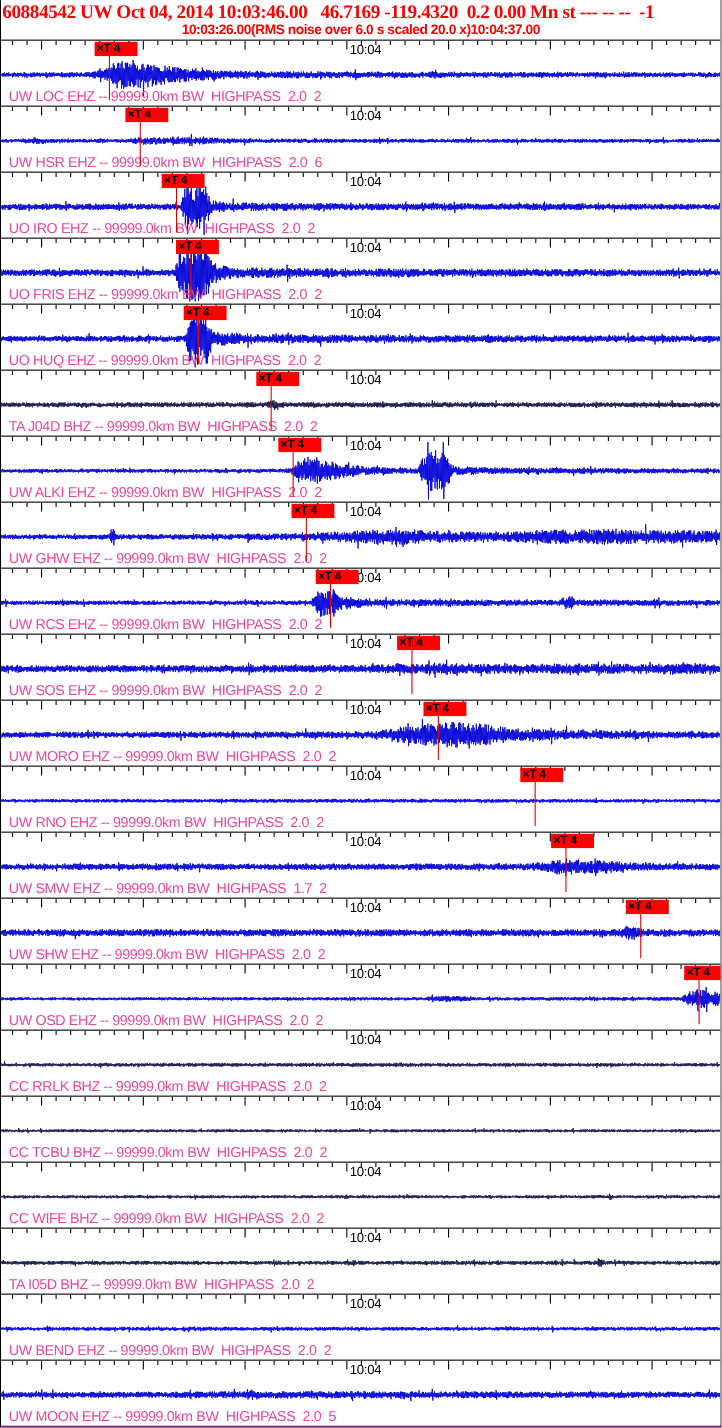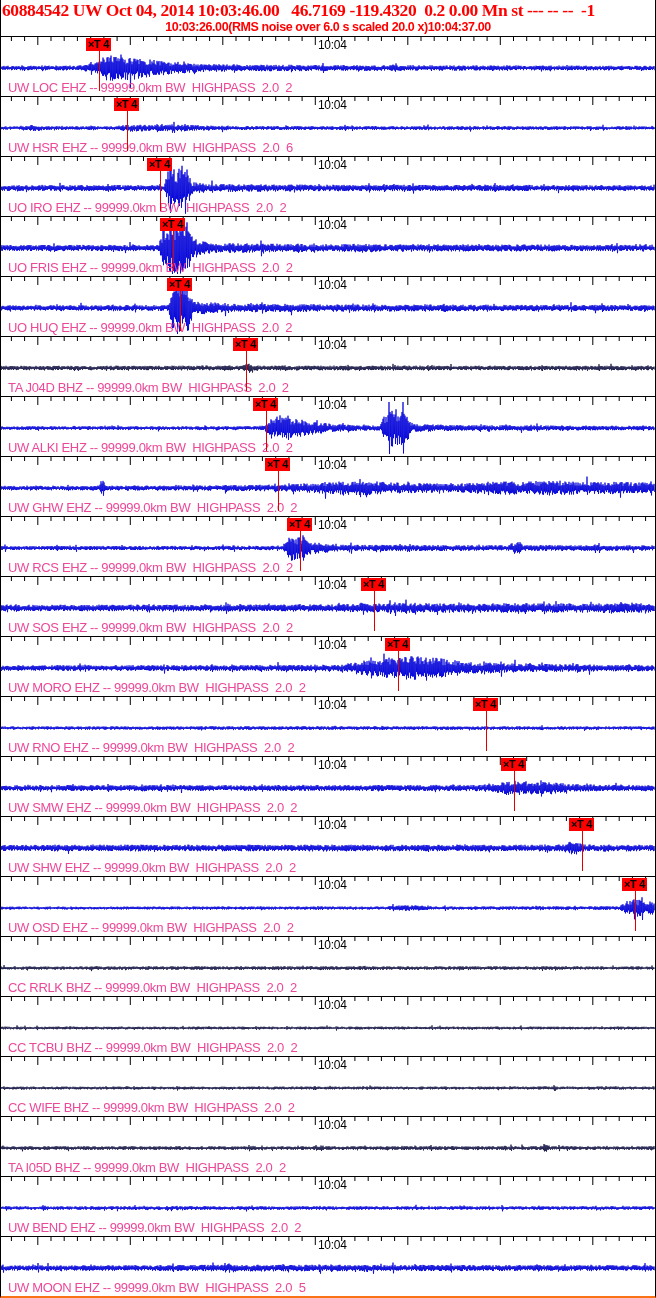--- a/index.html
+++ b/index.html
@@ -1,18 +1,18 @@
 <!DOCTYPE html>
 <html><head>
 <meta charset="utf-8">
 <style>
   html,body{margin:0;padding:0;background:#fff;}
   #app{
     position:relative;width:656px;height:1298px;background:#fff;
-    box-sizing:border-box;border-left:1px solid #000;border-right:1px solid #000;border-bottom:2px solid #f97316;
+    box-sizing:border-box;border-left:1px solid #000;border-right:1px solid #000;border-bottom:2px solid #701a75;
     font-family:"Liberation Sans",sans-serif;overflow:hidden;
   }
   .hdr{position:relative;height:36px;background:#fff;}
   .hdr-line1{
     position:absolute;left:1px;top:0;width:654px;white-space:pre;
     font-family:"Liberation Serif",serif;font-weight:bold;font-size:17.5px;
     letter-spacing:-0.4px;color:#f00;line-height:21px;
   }
   .hdr-line2{
     position:absolute;left:1px;top:20px;width:652px;display:flex;justify-content:center;
@@ -27,21 +27,21 @@
   .time-label{
     position:absolute;left:317px;top:2px;font-size:12px;color:#000;
     letter-spacing:-0.3px;white-space:pre;line-height:13px;text-align:right;
   }
   .sta-label{
     position:absolute;left:7px;bottom:1px;font-size:13px;color:#ec4899;
     letter-spacing:-0.35px;white-space:pre;line-height:14px;
   }
   .flag{
     position:absolute;top:1px;background:#f00;color:#000;font-size:11px;font-weight:bold;
-    padding:0 2px 1px 2px;line-height:12px;letter-spacing:-0.3px;white-space:pre;z-index:3;
+    padding:0 16px 1px 2px;line-height:12px;letter-spacing:-0.3px;white-space:pre;z-index:3;
   }
   .pickline{position:absolute;top:13px;height:41px;width:1px;background:#e00000;z-index:2;}
 </style>
 </head>
 <body>
 
 <div id="app">
   <div class="hdr">
     <div class="hdr-line1">60884542 UW Oct 04, 2014 10:03:46.00   46.7169 -119.4320  0.2 0.00 Mn st --- -- --  -1</div>
     <div class="hdr-line2">
@@ -185,21 +185,21 @@
     </div>
 
     <div class="trace">
       <svg width="654" height="59">
         <path class="ticks" fill="none" stroke="#000" stroke-width="1" d="M10.4,0V4M23.6,0V4M36.8,0V8M50.0,0V4M63.2,0V4M76.4,0V4M89.7,0V4M102.9,0V4M116.1,0V4M129.3,0V8M142.5,0V4M155.7,0V4M168.9,0V4M182.2,0V4M195.4,0V4M208.6,0V4M221.8,0V8M235.0,0V4M248.2,0V4M261.4,0V4M274.7,0V4M287.9,0V4M301.1,0V4M314.3,0V8M327.5,0V4M340.7,0V4M353.9,0V4M367.2,0V4M380.4,0V4M393.6,0V4M406.8,0V8M420.0,0V4M433.2,0V4M446.4,0V4M459.6,0V4M472.9,0V4M486.1,0V4M499.3,0V8M512.5,0V4M525.7,0V4M538.9,0V4M552.1,0V4M565.4,0V4M578.6,0V4M591.8,0V8M605.0,0V4M618.2,0V4M631.4,0V4M644.6,0V4"></path>
         <path class="wave" fill="none" stroke-width="0.8" d="M0,31L0,29.8L0.5,32.6L1,29.2L1.5,33.1L2,29.1L2.5,31.9L3,29.0L3.5,33.1L4,29.0L4.5,33.4L5,28.8L5.5,33.1L6,29.2L6.5,33.0L7,30.0L7.5,32.0L8,29.1L8.5,33.1L9,29.3L9.5,33.2L10,29.6L10.5,32.1L11,30.1L11.5,32.6L12,30.1L12.5,33.4L13,30.1L13.5,32.9L14,28.4L14.5,32.8L15,29.5L15.5,31.9L16,28.2L16.5,33.5L17,29.3L17.5,32.0L18,29.4L18.5,32.7L19,29.4L19.5,33.7L20,29.6L20.5,33.6L21,30.0L21.5,33.6L22,29.8L22.5,32.0L23,29.8L23.5,33.0L24,28.3L24.5,33.4L25,29.3L25.5,32.4L26,29.7L26.5,32.5L27,27.8L27.5,32.7L28,29.2L28.5,32.2L29,28.3L29.5,32.7L30,30.0L30.5,32.1L31,29.7L31.5,32.9L32,28.8L32.5,33.2L33,29.9L33.5,33.6L34,29.6L34.5,32.3L35,28.6L35.5,33.2L36,29.0L36.5,32.1L37,29.9L37.5,33.5L38,29.8L38.5,32.4L39,28.0L39.5,34.8L40,28.4L40.5,33.3L41,29.0L41.5,32.1L42,29.0L42.5,33.2L43,29.9L43.5,32.8L44,29.9L44.5,33.0L45,28.9L45.5,32.3L46,30.1L46.5,33.6L47,29.1L47.5,32.6L48,29.8L48.5,32.2L49,30.0L49.5,33.0L50,29.2L50.5,35.2L51,28.2L51.5,32.1L52,29.7L52.5,32.1L53,29.5L53.5,32.1L54,29.7L54.5,31.9L55,30.1L55.5,33.5L56,28.4L56.5,32.4L57,29.9L57.5,32.3L58,28.0L58.5,33.2L59,29.6L59.5,32.5L60,29.2L60.5,32.7L61,29.0L61.5,33.5L62,29.6L62.5,33.3L63,28.9L63.5,32.9L64,29.4L64.5,33.6L65,29.4L65.5,33.3L66,28.2L66.5,32.0L67,28.1L67.5,32.9L68,28.4L68.5,32.7L69,28.3L69.5,33.2L70,28.4L70.5,33.8L71,28.7L71.5,33.7L72,27.1L72.5,33.7L73,29.3L73.5,33.3L74,28.6L74.5,32.1L75,29.3L75.5,33.4L76,29.2L76.5,33.2L77,29.7L77.5,32.3L78,28.6L78.5,32.5L79,29.4L79.5,33.7L80,28.5L80.5,34.0L81,28.5L81.5,32.8L82,29.0L82.5,33.5L83,28.7L83.5,32.9L84,29.3L84.5,32.2L85,29.2L85.5,32.9L86,29.8L86.5,33.7L87,29.4L87.5,32.5L88,29.8L88.5,33.1L89,28.8L89.5,32.8L90,28.1L90.5,33.8L91,28.7L91.5,33.9L92,28.6L92.5,32.6L93,29.5L93.5,32.9L94,29.7L94.5,32.5L95,28.8L95.5,32.8L96,28.2L96.5,33.0L97,28.5L97.5,32.0L98,28.8L98.5,32.6L99,29.4L99.5,33.1L100,30.1L100.5,32.5L101,28.7L101.5,32.2L102,28.5L102.5,32.9L103,28.4L103.5,32.6L104,30.1L104.5,32.5L105,29.5L105.5,32.4L106,30.1L106.5,33.7L107,27.0L107.5,35.0L108,28.9L108.5,33.2L109,28.4L109.5,33.1L110,28.7L110.5,33.6L111,28.6L111.5,32.5L112,28.7L112.5,32.6L113,29.7L113.5,32.3L114,28.8L114.5,32.7L115,29.2L115.5,34.0L116,29.3L116.5,33.3L117,29.5L117.5,32.9L118,29.5L118.5,32.8L119,29.3L119.5,33.4L120,28.1L120.5,33.4L121,30.1L121.5,32.9L122,29.4L122.5,33.0L123,28.7L123.5,33.0L124,28.7L124.5,32.7L125,29.8L125.5,32.0L126,28.4L126.5,32.8L127,28.8L127.5,32.4L128,28.7L128.5,33.9L129,28.0L129.5,32.3L130,29.4L130.5,32.7L131,28.4L131.5,32.2L132,29.5L132.5,32.2L133,28.2L133.5,33.9L134,29.8L134.5,33.3L135,28.7L135.5,33.3L136,29.3L136.5,32.7L137,29.9L137.5,33.4L138,29.8L138.5,32.7L139,29.7L139.5,33.1L140,29.6L140.5,33.9L141,27.5L141.5,34.3L142,30.1L142.5,33.3L143,28.7L143.5,34.2L144,29.2L144.5,33.8L145,28.4L145.5,33.9L146,29.4L146.5,32.4L147,28.8L147.5,33.3L148,28.7L148.5,32.6L149,28.1L149.5,32.4L150,29.7L150.5,32.9L151,28.5L151.5,33.9L152,28.3L152.5,32.6L153,28.6L153.5,33.4L154,28.3L154.5,32.9L155,29.7L155.5,32.2L156,28.2L156.5,32.8L157,29.3L157.5,33.7L158,29.7L158.5,34.0L159,28.6L159.5,33.3L160,27.4L160.5,35.0L161,29.5L161.5,33.0L162,30.0L162.5,32.0L163,29.2L163.5,32.9L164,29.7L164.5,32.8L165,29.9L165.5,32.7L166,28.0L166.5,34.7L167,28.2L167.5,32.5L168,28.6L168.5,32.9L169,29.0L169.5,33.4L170,28.4L170.5,33.4L171,29.9L171.5,32.2L172,27.6L172.5,33.7L173,30.0L173.5,33.9L174,28.1L174.5,32.3L175,28.7L175.5,32.2L176,29.4L176.5,33.2L177,29.0L177.5,31.9L178,29.5L178.5,32.4L179,28.3L179.5,32.0L180,28.2L180.5,36.0L181,29.3L181.5,32.0L182,28.9L182.5,31.9L183,28.0L183.5,32.3L184,28.9L184.5,32.6L185,29.6L185.5,32.3L186,28.7L186.5,33.2L187,29.7L187.5,33.2L188,28.6L188.5,33.0L189,28.2L189.5,33.5L190,29.0L190.5,32.1L191,28.7L191.5,33.6L192,29.6L192.5,32.9L193,29.2L193.5,32.1L194,29.4L194.5,33.5L195,28.9L195.5,32.7L196,28.5L196.5,32.9L197,28.8L197.5,33.9L198,28.8L198.5,32.5L199,28.5L199.5,33.9L200,29.2L200.5,33.6L201,28.3L201.5,33.4L202,28.4L202.5,33.7L203,29.8L203.5,32.8L204,29.3L204.5,33.5L205,29.1L205.5,32.9L206,29.5L206.5,32.3L207,28.7L207.5,32.5L208,29.5L208.5,33.8L209,28.3L209.5,32.9L210,29.3L210.5,32.7L211,28.7L211.5,32.9L212,29.4L212.5,33.6L213,29.5L213.5,32.0L214,30.0L214.5,32.8L215,29.5L215.5,33.0L216,29.6L216.5,33.0L217,28.9L217.5,32.2L218,28.5L218.5,32.4L219,29.9L219.5,32.7L220,29.2L220.5,32.2L221,28.5L221.5,32.0L222,29.9L222.5,33.0L223,28.3L223.5,32.5L224,28.5L224.5,33.0L225,28.1L225.5,33.0L226,29.4L226.5,32.9L227,29.7L227.5,32.2L228,28.6L228.5,32.1L229,29.1L229.5,32.3L230,28.3L230.5,33.5L231,30.1L231.5,32.1L232,29.6L232.5,32.3L233,28.8L233.5,32.7L234,30.0L234.5,32.7L235,29.8L235.5,33.0L236,28.5L236.5,33.5L237,29.4L237.5,32.2L238,29.5L238.5,32.2L239,29.7L239.5,33.2L240,28.3L240.5,32.9L241,29.5L241.5,32.2L242,29.0L242.5,32.8L243,28.7L243.5,33.9L244,29.8L244.5,33.5L245,29.3L245.5,33.2L246,29.8L246.5,32.3L247,29.7L247.5,34.0L248,28.9L248.5,32.2L249,28.9L249.5,33.7L250,29.6L250.5,32.5L251,30.0L251.5,33.4L252,30.1L252.5,32.4L253,28.3L253.5,33.0L254,28.7L254.5,33.8L255,29.6L255.5,33.4L256,29.6L256.5,32.7L257,30.0L257.5,32.3L258,29.2L258.5,32.9L259,28.6L259.5,32.9L260,29.2L260.5,32.9L261,27.3L261.5,34.7L262,29.2L262.5,32.8L263,29.6L263.5,32.8L264,28.3L264.5,33.0L265,29.8L265.5,32.9L266,29.3L266.5,33.6L267,28.7L267.5,33.0L268,28.6L268.5,33.9L269,29.5L269.5,33.6L270,29.7L270.5,32.2L271,28.8L271.5,32.6L272,28.9L272.5,33.1L273,29.8L273.5,33.7L274,28.4L274.5,31.9L275,28.7L275.5,33.6L276,29.8L276.5,33.0L277,28.1L277.5,33.9L278,28.1L278.5,32.3L279,29.0L279.5,33.5L280,29.4L280.5,32.2L281,30.0L281.5,33.3L282,28.8L282.5,33.6L283,29.1L283.5,32.8L284,29.4L284.5,33.7L285,28.4L285.5,33.8L286,28.7L286.5,32.3L287,30.0L287.5,32.7L288,29.6L288.5,33.0L289,29.8L289.5,33.2L290,28.3L290.5,33.9L291,30.1L291.5,33.6L292,29.2L292.5,33.0L293,28.9L293.5,33.5L294,29.7L294.5,32.9L295,29.9L295.5,32.3L296,28.7L296.5,32.7L297,29.3L297.5,32.2L298,28.4L298.5,33.6L299,29.0L299.5,33.3L300,29.0L300.5,33.4L301,28.9L301.5,32.2L302,27.9L302.5,32.3L303,28.4L303.5,33.8L304,30.0L304.5,33.7L305,28.6L305.5,31.9L306,29.5L306.5,32.3L307,28.7L307.5,33.8L308,29.1L308.5,31.9L309,29.6L309.5,33.3L310,28.4L310.5,33.2L311,29.3L311.5,33.4L312,29.3L312.5,33.2L313,28.9L313.5,33.4L314,29.7L314.5,32.7L315,28.5L315.5,33.0L316,28.0L316.5,32.0L317,28.3L317.5,33.1L318,29.8L318.5,33.9L319,29.3L319.5,32.0L320,29.5L320.5,33.5L321,29.1L321.5,32.2L322,29.9L322.5,32.7L323,30.0L323.5,33.9L324,29.0L324.5,32.1L325,28.8L325.5,33.2L326,29.5L326.5,32.9L327,29.2L327.5,32.7L328,28.3L328.5,33.2L329,29.7L329.5,32.4L330,29.5L330.5,33.3L331,29.2L331.5,33.4L332,28.5L332.5,32.5L333,29.7L333.5,33.8L334,28.2L334.5,33.3L335,29.1L335.5,32.2L336,29.7L336.5,33.2L337,29.1L337.5,32.5L338,29.0L338.5,32.5L339,28.2L339.5,33.5L340,29.6L340.5,33.4L341,29.3L341.5,32.6L342,29.8L342.5,33.7L343,28.7L343.5,32.8L344,28.2L344.5,32.4L345,28.7L345.5,33.5L346,29.0L346.5,32.9L347,28.3L347.5,33.1L348,28.3L348.5,33.5L349,29.5L349.5,32.9L350,29.7L350.5,32.9L351,29.2L351.5,33.2L352,28.6L352.5,32.8L353,29.5L353.5,32.2L354,29.9L354.5,33.3L355,28.8L355.5,33.1L356,29.0L356.5,33.3L357,28.9L357.5,33.0L358,29.7L358.5,33.9L359,29.0L359.5,32.3L360,28.5L360.5,32.3L361,30.0L361.5,33.7L362,29.8L362.5,32.2L363,29.8L363.5,32.6L364,29.2L364.5,32.7L365,29.4L365.5,33.8L366,29.4L366.5,32.9L367,29.8L367.5,32.5L368,29.1L368.5,32.2L369,28.6L369.5,32.0L370,29.6L370.5,34.0L371,29.1L371.5,33.9L372,28.6L372.5,33.5L373,28.5L373.5,32.1L374,28.6L374.5,33.0L375,28.3L375.5,32.2L376,29.4L376.5,33.4L377,28.0L377.5,34.3L378,28.0L378.5,33.4L379,28.9L379.5,32.5L380,28.8L380.5,33.9L381,28.1L381.5,34.0L382,29.1L382.5,33.7L383,29.7L383.5,32.3L384,28.9L384.5,33.1L385,29.5L385.5,32.9L386,28.1L386.5,32.0L387,28.5L387.5,32.8L388,28.1L388.5,32.9L389,28.5L389.5,32.7L390,28.6L390.5,32.4L391,28.0L391.5,33.3L392,28.7L392.5,32.9L393,28.8L393.5,32.8L394,28.5L394.5,33.0L395,29.9L395.5,32.6L396,28.5L396.5,32.8L397,28.9L397.5,33.1L398,28.6L398.5,33.9L399,29.1L399.5,33.8L400,28.4L400.5,32.9L401,29.3L401.5,32.5L402,29.8L402.5,32.7L403,30.1L403.5,32.1L404,28.4L404.5,33.8L405,29.0L405.5,33.6L406,29.1L406.5,32.0L407,28.1L407.5,32.6L408,29.2L408.5,33.7L409,28.2L409.5,33.7L410,28.3L410.5,32.3L411,29.9L411.5,32.8L412,28.8L412.5,32.8L413,28.6L413.5,33.9L414,30.0L414.5,33.3L415,29.1L415.5,33.6L416,28.4L416.5,32.6L417,28.6L417.5,33.5L418,29.6L418.5,33.5L419,28.2L419.5,32.6L420,29.5L420.5,32.9L421,29.9L421.5,32.1L422,29.3L422.5,33.4L423,29.4L423.5,33.8L424,30.0L424.5,33.8L425,29.9L425.5,32.2L426,29.9L426.5,33.9L427,29.8L427.5,33.2L428,29.2L428.5,33.4L429,29.5L429.5,32.9L430,28.2L430.5,33.6L431,29.4L431.5,33.7L432,28.3L432.5,32.2L433,28.3L433.5,33.3L434,29.0L434.5,35.1L435,27.9L435.5,32.9L436,28.4L436.5,32.1L437,29.3L437.5,32.4L438,28.5L438.5,34.1L439,28.8L439.5,32.7L440,29.9L440.5,31.9L441,28.9L441.5,32.7L442,29.8L442.5,32.6L443,29.8L443.5,33.5L444,30.0L444.5,33.0L445,28.7L445.5,32.3L446,28.8L446.5,33.5L447,30.0L447.5,33.8L448,29.2L448.5,33.8L449,28.8L449.5,32.5L450,28.2L450.5,32.2L451,28.7L451.5,33.1L452,27.5L452.5,33.7L453,27.9L453.5,32.4L454,30.0L454.5,33.5L455,29.1L455.5,33.5L456,29.8L456.5,32.9L457,28.5L457.5,33.9L458,28.8L458.5,33.2L459,27.9L459.5,33.7L460,29.5L460.5,33.1L461,29.1L461.5,32.4L462,29.6L462.5,33.0L463,28.3L463.5,32.7L464,29.5L464.5,33.1L465,29.0L465.5,34.1L466,28.6L466.5,32.1L467,28.5L467.5,32.1L468,28.8L468.5,33.6L469,29.9L469.5,32.0L470,28.2L470.5,32.0L471,30.0L471.5,33.1L472,28.1L472.5,32.5L473,28.3L473.5,32.4L474,29.9L474.5,34.0L475,28.9L475.5,34.2L476,29.9L476.5,33.7L477,28.9L477.5,32.0L478,28.3L478.5,33.8L479,28.0L479.5,33.0L480,30.0L480.5,33.4L481,28.2L481.5,32.4L482,29.3L482.5,32.2L483,27.9L483.5,33.7L484,27.5L484.5,34.7L485,29.8L485.5,32.9L486,28.3L486.5,32.4L487,27.9L487.5,33.5L488,26.6L488.5,33.4L489,27.6L489.5,33.0L490,29.6L490.5,34.0L491,28.8L491.5,34.5L492,27.2L492.5,34.5L493,29.0L493.5,33.6L494,28.1L494.5,34.6L495,28.4L495.5,33.8L496,28.7L496.5,35.7L497,28.0L497.5,35.6L498,28.6L498.5,33.2L499,28.9L499.5,35.0L500,28.1L500.5,35.0L501,25.6L501.5,35.8L502,25.6L502.5,33.4L503,26.3L503.5,36.7L504,28.2L504.5,36.9L505,27.5L505.5,37.9L506,25.0L506.5,36.0L507,26.6L507.5,37.8L508,24.9L508.5,34.6L509,28.9L509.5,36.9L510,28.3L510.5,34.0L511,27.4L511.5,36.6L512,28.3L512.5,35.1L513,27.0L513.5,39.3L514,23.8L514.5,34.9L515,27.6L515.5,35.3L516,27.5L516.5,35.4L517,24.9L517.5,35.5L518,26.3L518.5,37.9L519,26.9L519.5,33.2L520,27.9L520.5,34.9L521,26.7L521.5,33.5L522,26.3L522.5,36.7L523,25.0L523.5,36.2L524,25.4L524.5,36.5L525,24.3L525.5,36.3L526,29.1L526.5,34.0L527,27.4L527.5,35.3L528,26.7L528.5,33.6L529,27.1L529.5,36.4L530,27.0L530.5,37.3L531,26.5L531.5,36.4L532,29.0L532.5,35.4L533,27.2L533.5,34.1L534,26.9L534.5,35.9L535,28.4L535.5,36.6L536,25.8L536.5,36.7L537,25.8L537.5,36.7L538,28.8L538.5,33.2L539,28.3L539.5,36.0L540,23.4L540.5,39.4L541,27.1L541.5,36.9L542,25.0L542.5,36.4L543,25.9L543.5,34.2L544,25.2L544.5,33.7L545,26.0L545.5,35.4L546,28.1L546.5,34.9L547,27.3L547.5,35.1L548,25.4L548.5,34.5L549,27.1L549.5,36.7L550,27.5L550.5,37.2L551,27.6L551.5,34.5L552,28.8L552.5,33.2L553,26.7L553.5,34.6L554,28.0L554.5,36.4L555,25.8L555.5,33.0L556,26.3L556.5,35.0L557,27.6L557.5,34.6L558,28.8L558.5,34.0L559,26.9L559.5,35.7L560,26.3L560.5,34.9L561,28.1L561.5,34.7L562,26.3L562.5,33.3L563,29.2L563.5,35.4L564,27.6L564.5,35.0L565,28.9L565.5,36.5L566,29.5L566.5,32.9L567,27.6L567.5,32.6L568,27.4L568.5,33.7L569,29.7L569.5,34.2L570,28.8L570.5,32.9L571,28.8L571.5,32.9L572,27.2L572.5,32.8L573,29.6L573.5,34.3L574,28.3L574.5,33.4L575,27.4L575.5,34.2L576,27.6L576.5,33.6L577,27.3L577.5,33.1L578,29.8L578.5,33.1L579,28.2L579.5,34.5L580,29.3L580.5,32.4L581,28.8L581.5,34.0L582,29.3L582.5,34.1L583,28.1L583.5,32.8L584,27.9L584.5,34.2L585,29.8L585.5,33.3L586,26.6L586.5,33.3L587,28.2L587.5,34.4L588,29.5L588.5,32.4L589,27.6L589.5,33.9L590,27.5L590.5,33.4L591,29.8L591.5,33.8L592,28.7L592.5,32.4L593,27.6L593.5,33.8L594,29.0L594.5,33.6L595,29.1L595.5,34.2L596,29.1L596.5,33.6L597,29.9L597.5,33.4L598,28.8L598.5,33.6L599,28.0L599.5,33.8L600,29.2L600.5,32.3L601,29.4L601.5,34.0L602,29.3L602.5,33.7L603,29.7L603.5,32.9L604,28.7L604.5,32.7L605,28.0L605.5,32.8L606,29.9L606.5,33.7L607,28.9L607.5,33.0L608,27.8L608.5,32.7L609,30.0L609.5,32.6L610,29.2L610.5,32.6L611,28.8L611.5,33.8L612,28.3L612.5,33.4L613,28.0L613.5,32.7L614,28.1L614.5,32.7L615,25.9L615.5,34.0L616,29.3L616.5,32.8L617,28.5L617.5,33.6L618,29.0L618.5,33.5L619,28.5L619.5,33.3L620,27.6L620.5,33.1L621,28.3L621.5,33.3L622,28.9L622.5,32.2L623,29.7L623.5,33.9L624,29.4L624.5,33.0L625,29.8L625.5,33.3L626,29.0L626.5,32.9L627,29.2L627.5,33.8L628,27.9L628.5,32.0L629,29.9L629.5,32.5L630,30.0L630.5,32.3L631,29.2L631.5,33.6L632,28.0L632.5,32.5L633,29.3L633.5,32.9L634,30.0L634.5,33.5L635,28.8L635.5,33.1L636,28.5L636.5,33.1L637,30.0L637.5,32.8L638,28.5L638.5,33.0L639,29.3L639.5,32.9L640,29.5L640.5,34.0L641,28.7L641.5,33.3L642,29.0L642.5,33.6L643,30.1L643.5,33.7L644,28.7L644.5,34.2L645,29.5L645.5,33.8L646,29.4L646.5,32.7L647,28.3L647.5,33.1L648,28.6L648.5,33.0L649,29.3L649.5,33.6L650,28.9L650.5,33.3L651,28.9L651.5,33.6L652,29.5L652.5,32.1L653,29.8L653.5,32.8" stroke="#0000d8"></path>
       </svg>
       <span class="time-label">10:04</span>
       <span class="pickline" style="left: 513px; background: rgb(224, 0, 0);"></span>
       <span class="flag" style="left: 500px;">×T 4</span>
-      <span class="sta-label">UW SMW EHZ -- 99999.0km BW  HIGHPASS  2.0  2</span>
+      <span class="sta-label">UW SMW EHZ -- 99999.0km BW  HIGHPASS  1.7  2</span>
     </div>
 
     <div class="trace">
       <svg width="654" height="59">
         <path class="ticks" fill="none" stroke="#000" stroke-width="1" d="M10.4,0V4M23.6,0V4M36.8,0V8M50.0,0V4M63.2,0V4M76.4,0V4M89.7,0V4M102.9,0V4M116.1,0V4M129.3,0V8M142.5,0V4M155.7,0V4M168.9,0V4M182.2,0V4M195.4,0V4M208.6,0V4M221.8,0V8M235.0,0V4M248.2,0V4M261.4,0V4M274.7,0V4M287.9,0V4M301.1,0V4M314.3,0V8M327.5,0V4M340.7,0V4M353.9,0V4M367.2,0V4M380.4,0V4M393.6,0V4M406.8,0V8M420.0,0V4M433.2,0V4M446.4,0V4M459.6,0V4M472.9,0V4M486.1,0V4M499.3,0V8M512.5,0V4M525.7,0V4M538.9,0V4M552.1,0V4M565.4,0V4M578.6,0V4M591.8,0V8M605.0,0V4M618.2,0V4M631.4,0V4M644.6,0V4"></path>
         <path class="wave" fill="none" stroke-width="0.8" d="M0,31L0,29.3L0.5,32.7L1,29.0L1.5,32.4L2,28.5L2.5,33.8L3,28.6L3.5,33.9L4,28.0L4.5,33.9L5,30.0L5.5,32.4L6,29.3L6.5,32.1L7,29.3L7.5,32.7L8,28.6L8.5,33.2L9,28.2L9.5,32.3L10,28.2L10.5,33.6L11,28.3L11.5,33.3L12,29.0L12.5,32.0L13,28.0L13.5,33.4L14,29.5L14.5,32.1L15,29.6L15.5,32.4L16,28.0L16.5,33.4L17,29.1L17.5,32.9L18,29.4L18.5,32.5L19,29.2L19.5,33.3L20,29.1L20.5,32.6L21,28.0L21.5,33.5L22,28.1L22.5,32.2L23,30.0L23.5,33.8L24,28.9L24.5,33.2L25,27.9L25.5,33.5L26,28.9L26.5,32.5L27,29.1L27.5,33.1L28,29.8L28.5,33.5L29,29.5L29.5,33.9L30,28.3L30.5,32.1L31,29.3L31.5,32.3L32,29.8L32.5,32.2L33,28.6L33.5,32.4L34,27.9L34.5,33.6L35,28.1L35.5,32.0L36,29.3L36.5,32.9L37,28.8L37.5,33.5L38,29.9L38.5,32.6L39,29.4L39.5,32.0L40,29.3L40.5,33.5L41,28.4L41.5,32.2L42,28.0L42.5,34.0L43,28.5L43.5,33.6L44,29.4L44.5,33.0L45,29.5L45.5,32.4L46,28.0L46.5,33.1L47,28.2L47.5,32.7L48,29.5L48.5,32.6L49,28.2L49.5,32.6L50,28.8L50.5,34.0L51,29.0L51.5,33.7L52,28.1L52.5,32.1L53,29.6L53.5,34.3L54,27.7L54.5,33.8L55,29.8L55.5,33.0L56,28.7L56.5,34.3L57,28.2L57.5,33.4L58,27.8L58.5,32.3L59,28.8L59.5,32.5L60,29.7L60.5,32.3L61,28.7L61.5,32.9L62,29.8L62.5,33.3L63,29.4L63.5,33.0L64,28.3L64.5,34.0L65,29.6L65.5,33.4L66,28.0L66.5,33.7L67,29.0L67.5,36.8L68,29.4L68.5,33.8L69,29.4L69.5,32.8L70,29.3L70.5,34.0L71,28.1L71.5,34.1L72,29.2L72.5,32.5L73,28.5L73.5,32.3L74,27.8L74.5,32.5L75,29.1L75.5,32.6L76,28.8L76.5,32.3L77,29.5L77.5,33.7L78,28.4L78.5,33.8L79,28.9L79.5,33.7L80,29.5L80.5,33.0L81,28.8L81.5,32.3L82,29.7L82.5,33.2L83,29.6L83.5,32.4L84,29.4L84.5,33.7L85,29.6L85.5,33.4L86,28.7L86.5,32.7L87,28.6L87.5,34.0L88,29.9L88.5,32.9L89,29.7L89.5,33.1L90,27.9L90.5,33.5L91,29.1L91.5,33.9L92,27.6L92.5,33.1L93,29.4L93.5,32.2L94,28.6L94.5,32.1L95,29.5L95.5,33.1L96,28.3L96.5,33.0L97,30.0L97.5,33.4L98,28.4L98.5,33.9L99,27.7L99.5,32.7L100,28.8L100.5,33.8L101,28.4L101.5,32.9L102,29.3L102.5,33.3L103,27.8L103.5,32.9L104,29.7L104.5,33.6L105,29.7L105.5,32.4L106,27.9L106.5,33.3L107,28.6L107.5,34.1L108,28.7L108.5,33.4L109,28.4L109.5,33.6L110,29.1L110.5,34.0L111,28.6L111.5,33.9L112,28.1L112.5,32.2L113,29.8L113.5,32.6L114,28.8L114.5,32.8L115,28.8L115.5,33.4L116,29.8L116.5,32.9L117,28.9L117.5,33.5L118,28.5L118.5,33.2L119,30.0L119.5,33.7L120,27.8L120.5,33.1L121,29.4L121.5,33.4L122,29.3L122.5,33.3L123,28.9L123.5,32.6L124,27.7L124.5,33.2L125,29.6L125.5,33.1L126,27.9L126.5,33.3L127,27.8L127.5,33.8L128,29.4L128.5,32.0L129,28.8L129.5,34.2L130,28.4L130.5,33.8L131,27.8L131.5,33.3L132,28.1L132.5,32.6L133,29.2L133.5,32.1L134,28.0L134.5,34.3L135,29.4L135.5,32.6L136,28.4L136.5,32.1L137,28.3L137.5,34.3L138,28.6L138.5,33.7L139,29.5L139.5,34.2L140,27.7L140.5,32.3L141,28.0L141.5,33.5L142,27.8L142.5,33.1L143,28.3L143.5,33.4L144,29.5L144.5,33.5L145,28.0L145.5,32.8L146,27.9L146.5,32.4L147,29.5L147.5,34.2L148,28.6L148.5,32.9L149,28.7L149.5,34.0L150,27.9L150.5,32.4L151,28.8L151.5,33.0L152,29.2L152.5,32.5L153,28.3L153.5,34.8L154,28.1L154.5,33.0L155,29.0L155.5,33.0L156,28.0L156.5,34.0L157,29.9L157.5,33.1L158,30.0L158.5,32.7L159,28.8L159.5,33.8L160,29.8L160.5,32.1L161,29.6L161.5,33.1L162,29.7L162.5,32.4L163,27.8L163.5,34.0L164,28.2L164.5,33.3L165,29.6L165.5,32.4L166,28.8L166.5,34.0L167,28.7L167.5,33.4L168,28.9L168.5,32.9L169,29.2L169.5,32.0L170,29.3L170.5,33.4L171,29.0L171.5,33.3L172,28.1L172.5,32.1L173,29.8L173.5,32.7L174,28.2L174.5,32.8L175,28.7L175.5,32.6L176,27.9L176.5,32.6L177,29.6L177.5,33.3L178,29.0L178.5,33.6L179,28.2L179.5,32.6L180,29.8L180.5,32.1L181,29.3L181.5,33.2L182,29.2L182.5,32.2L183,29.0L183.5,33.6L184,27.9L184.5,34.1L185,29.5L185.5,32.7L186,29.5L186.5,32.0L187,27.6L187.5,32.5L188,27.9L188.5,33.6L189,29.8L189.5,33.7L190,28.8L190.5,33.6L191,28.0L191.5,32.5L192,29.3L192.5,33.8L193,29.5L193.5,33.5L194,29.4L194.5,32.3L195,29.9L195.5,33.1L196,27.9L196.5,34.2L197,29.2L197.5,33.3L198,28.5L198.5,33.5L199,29.8L199.5,34.2L200,29.0L200.5,32.3L201,28.6L201.5,32.8L202,28.0L202.5,33.3L203,28.9L203.5,32.7L204,28.6L204.5,33.4L205,28.5L205.5,33.4L206,29.9L206.5,32.5L207,28.9L207.5,34.0L208,28.4L208.5,33.2L209,29.7L209.5,32.5L210,29.1L210.5,33.3L211,29.9L211.5,33.8L212,28.7L212.5,32.2L213,29.3L213.5,32.0L214,29.2L214.5,33.8L215,29.9L215.5,33.8L216,29.7L216.5,32.2L217,28.7L217.5,32.3L218,27.8L218.5,32.3L219,29.0L219.5,32.0L220,28.7L220.5,32.7L221,28.1L221.5,34.2L222,28.7L222.5,33.2L223,29.4L223.5,34.1L224,29.7L224.5,33.6L225,28.5L225.5,34.0L226,28.1L226.5,33.0L227,28.3L227.5,33.8L228,29.2L228.5,33.2L229,28.4L229.5,33.9L230,29.3L230.5,32.3L231,28.5L231.5,33.1L232,29.0L232.5,32.7L233,28.3L233.5,32.8L234,29.6L234.5,33.7L235,27.9L235.5,32.4L236,28.2L236.5,32.9L237,29.3L237.5,33.9L238,28.1L238.5,33.7L239,29.2L239.5,33.7L240,28.2L240.5,34.2L241,28.2L241.5,32.0L242,28.7L242.5,32.0L243,28.5L243.5,32.0L244,28.6L244.5,32.6L245,28.7L245.5,33.6L246,29.5L246.5,33.3L247,27.8L247.5,34.2L248,27.8L248.5,33.4L249,27.8L249.5,34.2L250,28.5L250.5,32.0L251,28.0L251.5,33.9L252,28.1L252.5,34.2L253,29.7L253.5,33.3L254,28.0L254.5,33.5L255,28.2L255.5,33.8L256,28.2L256.5,32.9L257,27.9L257.5,32.0L258,28.4L258.5,34.1L259,28.1L259.5,33.2L260,29.7L260.5,32.7L261,28.3L261.5,32.3L262,29.2L262.5,33.5L263,29.3L263.5,33.9L264,27.9L264.5,32.2L265,29.4L265.5,33.9L266,29.8L266.5,33.8L267,28.2L267.5,33.6L268,29.4L268.5,32.2L269,28.0L269.5,33.0L270,29.5L270.5,32.2L271,28.8L271.5,33.6L272,28.7L272.5,33.0L273,29.7L273.5,34.0L274,28.6L274.5,32.9L275,28.8L275.5,32.4L276,28.9L276.5,32.3L277,28.7L277.5,33.5L278,29.1L278.5,32.9L279,29.3L279.5,32.8L280,29.1L280.5,33.6L281,28.0L281.5,32.3L282,29.7L282.5,32.3L283,29.2L283.5,33.3L284,27.8L284.5,32.5L285,28.1L285.5,32.1L286,29.1L286.5,33.9L287,28.1L287.5,33.2L288,28.3L288.5,32.1L289,28.6L289.5,32.7L290,28.3L290.5,33.6L291,28.1L291.5,33.7L292,28.9L292.5,33.1L293,28.6L293.5,32.9L294,29.5L294.5,33.5L295,29.9L295.5,32.8L296,30.0L296.5,32.5L297,28.3L297.5,33.4L298,28.7L298.5,34.0L299,29.2L299.5,32.7L300,27.9L300.5,32.9L301,29.3L301.5,33.7L302,29.9L302.5,32.7L303,28.0L303.5,33.2L304,27.7L304.5,34.0L305,29.0L305.5,32.3L306,27.9L306.5,32.6L307,28.7L307.5,33.5L308,29.0L308.5,34.3L309,29.0L309.5,33.1L310,27.8L310.5,32.6L311,28.3L311.5,34.3L312,28.5L312.5,32.3L313,28.6L313.5,33.0L314,28.9L314.5,33.2L315,28.7L315.5,32.7L316,29.2L316.5,32.7L317,27.8L317.5,33.8L318,29.1L318.5,33.4L319,28.1L319.5,32.7L320,28.7L320.5,32.1L321,29.5L321.5,33.1L322,29.8L322.5,34.4L323,30.0L323.5,33.2L324,28.3L324.5,32.6L325,28.0L325.5,34.4L326,29.1L326.5,33.4L327,28.2L327.5,32.2L328,29.8L328.5,33.8L329,29.3L329.5,32.7L330,29.9L330.5,32.6L331,27.7L331.5,34.2L332,29.3L332.5,33.0L333,28.0L333.5,33.9L334,28.2L334.5,33.1L335,29.9L335.5,32.8L336,29.3L336.5,34.3L337,29.8L337.5,32.8L338,28.6L338.5,33.0L339,29.8L339.5,33.5L340,29.6L340.5,33.4L341,28.1L341.5,33.5L342,28.9L342.5,33.3L343,29.4L343.5,33.5L344,28.3L344.5,34.0L345,28.5L345.5,34.3L346,28.2L346.5,33.3L347,29.0L347.5,34.0L348,27.9L348.5,33.4L349,29.4L349.5,32.2L350,27.8L350.5,34.0L351,29.7L351.5,32.6L352,28.0L352.5,33.7L353,29.0L353.5,34.0L354,27.9L354.5,34.2L355,29.1L355.5,33.2L356,28.7L356.5,33.1L357,28.2L357.5,32.5L358,29.3L358.5,33.0L359,29.0L359.5,33.5L360,28.5L360.5,32.3L361,29.8L361.5,33.8L362,27.7L362.5,33.1L363,28.4L363.5,33.0L364,28.8L364.5,32.4L365,28.8L365.5,33.2L366,28.4L366.5,34.1L367,28.3L367.5,33.2L368,29.6L368.5,33.5L369,28.0L369.5,32.7L370,28.9L370.5,32.9L371,29.6L371.5,33.5L372,28.5L372.5,32.2L373,29.0L373.5,32.9L374,29.9L374.5,32.4L375,28.9L375.5,32.0L376,29.1L376.5,33.7L377,28.6L377.5,32.2L378,29.9L378.5,32.3L379,29.8L379.5,32.9L380,29.6L380.5,32.5L381,28.9L381.5,33.9L382,29.7L382.5,32.7L383,29.7L383.5,33.1L384,29.1L384.5,34.2L385,28.1L385.5,33.7L386,28.7L386.5,33.3L387,29.5L387.5,33.9L388,29.1L388.5,32.6L389,28.4L389.5,33.5L390,27.8L390.5,32.1L391,29.9L391.5,32.3L392,27.9L392.5,34.2L393,30.0L393.5,33.4L394,29.7L394.5,33.9L395,29.8L395.5,32.3L396,29.1L396.5,33.3L397,29.0L397.5,33.2L398,28.9L398.5,34.2L399,29.7L399.5,33.7L400,29.1L400.5,33.3L401,27.8L401.5,34.0L402,28.6L402.5,32.5L403,29.5L403.5,32.0L404,28.7L404.5,33.7L405,28.0L405.5,33.5L406,29.3L406.5,32.3L407,29.4L407.5,32.7L408,29.3L408.5,34.1L409,30.0L409.5,32.2L410,28.9L410.5,32.8L411,28.1L411.5,32.9L412,28.9L412.5,32.6L413,29.3L413.5,33.8L414,28.2L414.5,33.3L415,29.7L415.5,33.2L416,29.1L416.5,34.0L417,28.0L417.5,34.0L418,28.6L418.5,32.5L419,29.2L419.5,32.4L420,28.6L420.5,33.6L421,28.7L421.5,32.6L422,28.4L422.5,33.7L423,27.9L423.5,33.5L424,29.6L424.5,34.1L425,28.0L425.5,34.1L426,28.1L426.5,33.6L427,28.5L427.5,35.0L428,28.3L428.5,32.2L429,29.7L429.5,33.4L430,29.8L430.5,32.1L431,29.1L431.5,33.7L432,29.4L432.5,33.8L433,28.7L433.5,32.2L434,29.1L434.5,32.2L435,29.2L435.5,33.1L436,29.3L436.5,34.2L437,27.9L437.5,32.5L438,27.9L438.5,33.9L439,28.9L439.5,32.7L440,29.0L440.5,33.1L441,28.2L441.5,34.0L442,29.6L442.5,33.0L443,28.9L443.5,34.0L444,30.0L444.5,33.7L445,29.0L445.5,33.6L446,28.7L446.5,32.7L447,29.4L447.5,33.3L448,28.7L448.5,32.1L449,29.6L449.5,33.1L450,29.7L450.5,32.7L451,29.9L451.5,32.3L452,28.0L452.5,32.5L453,29.4L453.5,32.3L454,29.5L454.5,32.9L455,29.1L455.5,33.4L456,27.6L456.5,33.8L457,28.0L457.5,33.5L458,28.3L458.5,33.4L459,27.8L459.5,32.5L460,28.9L460.5,32.6L461,28.5L461.5,33.3L462,28.9L462.5,33.9L463,29.7L463.5,32.1L464,27.4L464.5,33.4L465,29.0L465.5,32.9L466,28.2L466.5,33.9L467,29.0L467.5,33.8L468,29.6L468.5,33.5L469,29.4L469.5,32.5L470,28.7L470.5,33.6L471,29.2L471.5,33.6L472,27.9L472.5,32.5L473,29.8L473.5,33.4L474,28.3L474.5,34.3L475,28.4L475.5,32.5L476,29.0L476.5,33.8L477,28.2L477.5,34.1L478,29.1L478.5,32.9L479,28.2L479.5,34.2L480,29.9L480.5,33.9L481,28.1L481.5,34.0L482,28.4L482.5,32.8L483,27.8L483.5,32.8L484,28.5L484.5,34.3L485,29.7L485.5,33.6L486,28.9L486.5,32.8L487,29.4L487.5,34.2L488,28.5L488.5,35.3L489,29.1L489.5,32.7L490,28.0L490.5,32.2L491,29.1L491.5,32.9L492,29.8L492.5,34.0L493,28.9L493.5,33.4L494,29.1L494.5,32.4L495,29.9L495.5,33.4L496,29.0L496.5,33.0L497,30.0L497.5,33.8L498,28.8L498.5,32.1L499,29.7L499.5,32.0L500,29.7L500.5,33.9L501,28.3L501.5,32.9L502,28.3L502.5,33.9L503,28.6L503.5,33.9L504,28.6L504.5,33.8L505,29.8L505.5,33.3L506,29.4L506.5,33.9L507,30.0L507.5,33.1L508,28.6L508.5,33.1L509,28.5L509.5,33.3L510,29.1L510.5,33.2L511,29.6L511.5,32.9L512,29.3L512.5,33.2L513,28.0L513.5,32.3L514,28.9L514.5,33.1L515,27.8L515.5,34.1L516,28.9L516.5,32.1L517,29.2L517.5,32.6L518,28.0L518.5,33.6L519,28.6L519.5,33.1L520,27.8L520.5,33.4L521,29.5L521.5,33.3L522,28.4L522.5,32.3L523,29.8L523.5,33.4L524,27.8L524.5,33.5L525,29.4L525.5,32.4L526,29.7L526.5,33.8L527,28.5L527.5,33.1L528,29.9L528.5,33.2L529,29.9L529.5,32.7L530,28.5L530.5,33.5L531,27.8L531.5,32.7L532,28.6L532.5,33.5L533,29.0L533.5,33.2L534,28.6L534.5,32.9L535,29.9L535.5,32.6L536,28.4L536.5,32.3L537,28.9L537.5,32.5L538,29.2L538.5,34.3L539,27.8L539.5,34.0L540,29.6L540.5,32.9L541,27.8L541.5,33.7L542,29.5L542.5,32.4L543,29.9L543.5,33.0L544,27.5L544.5,34.9L545,29.4L545.5,33.2L546,28.9L546.5,35.7L547,28.2L547.5,33.2L548,28.6L548.5,34.2L549,28.8L549.5,33.6L550,29.6L550.5,33.7L551,29.1L551.5,32.3L552,29.3L552.5,32.1L553,29.7L553.5,34.1L554,29.6L554.5,33.2L555,28.2L555.5,33.5L556,28.3L556.5,33.5L557,27.8L557.5,32.7L558,27.6L558.5,34.2L559,28.6L559.5,32.7L560,29.1L560.5,33.5L561,29.3L561.5,34.1L562,27.7L562.5,32.5L563,29.7L563.5,34.2L564,28.9L564.5,35.2L565,27.7L565.5,33.6L566,28.2L566.5,33.2L567,27.1L567.5,34.4L568,25.3L568.5,36.1L569,24.9L569.5,33.2L570,26.0L570.5,37.2L571,27.1L571.5,35.7L572,26.7L572.5,33.7L573,27.5L573.5,36.9L574,27.1L574.5,34.5L575,26.0L575.5,37.3L576,26.7L576.5,34.2L577,26.4L577.5,34.9L578,29.4L578.5,34.1L579,26.5L579.5,34.4L580,26.9L580.5,33.3L581,28.4L581.5,34.9L582,27.4L582.5,34.4L583,29.3L583.5,32.2L584,27.6L584.5,33.4L585,29.8L585.5,32.2L586,29.3L586.5,33.6L587,29.6L587.5,33.6L588,27.7L588.5,33.9L589,27.6L589.5,32.4L590,29.0L590.5,32.9L591,28.8L591.5,32.1L592,28.3L592.5,32.3L593,27.9L593.5,33.7L594,29.7L594.5,33.3L595,29.3L595.5,33.4L596,29.3L596.5,33.8L597,29.4L597.5,34.1L598,29.7L598.5,32.3L599,29.9L599.5,33.5L600,28.0L600.5,33.0L601,28.9L601.5,32.1L602,29.9L602.5,34.3L603,27.9L603.5,34.5L604,29.1L604.5,34.5L605,28.7L605.5,33.2L606,29.5L606.5,33.8L607,28.4L607.5,34.4L608,27.6L608.5,33.0L609,28.8L609.5,32.9L610,28.6L610.5,33.5L611,29.9L611.5,33.1L612,29.2L612.5,34.1L613,29.5L613.5,33.3L614,29.9L614.5,32.3L615,29.8L615.5,32.2L616,28.4L616.5,33.8L617,29.8L617.5,33.4L618,29.3L618.5,32.8L619,28.7L619.5,32.2L620,28.9L620.5,32.1L621,28.2L621.5,32.7L622,28.8L622.5,32.4L623,28.6L623.5,32.6L624,29.1L624.5,32.6L625,29.4L625.5,34.3L626,28.7L626.5,32.7L627,27.9L627.5,34.2L628,28.7L628.5,33.7L629,29.4L629.5,34.3L630,29.0L630.5,33.3L631,29.1L631.5,32.6L632,30.0L632.5,33.9L633,28.7L633.5,33.4L634,28.6L634.5,32.2L635,28.5L635.5,34.2L636,29.4L636.5,32.7L637,29.0L637.5,32.1L638,27.8L638.5,33.8L639,28.2L639.5,33.2L640,29.5L640.5,32.8L641,28.3L641.5,32.2L642,29.6L642.5,32.5L643,29.9L643.5,32.9L644,28.6L644.5,32.1L645,29.1L645.5,32.9L646,28.2L646.5,32.0L647,29.5L647.5,33.7L648,29.0L648.5,32.1L649,27.9L649.5,33.9L650,28.7L650.5,33.1L651,28.1L651.5,32.8L652,29.4L652.5,34.1L653,29.0L653.5,33.7" stroke="#0000d8"></path>
       </svg>
       <span class="time-label">10:04</span>
       <span class="pickline" style="left: 581px; background: rgb(224, 0, 0);"></span>
       <span class="flag" style="left: 568px;">×T 4</span>

